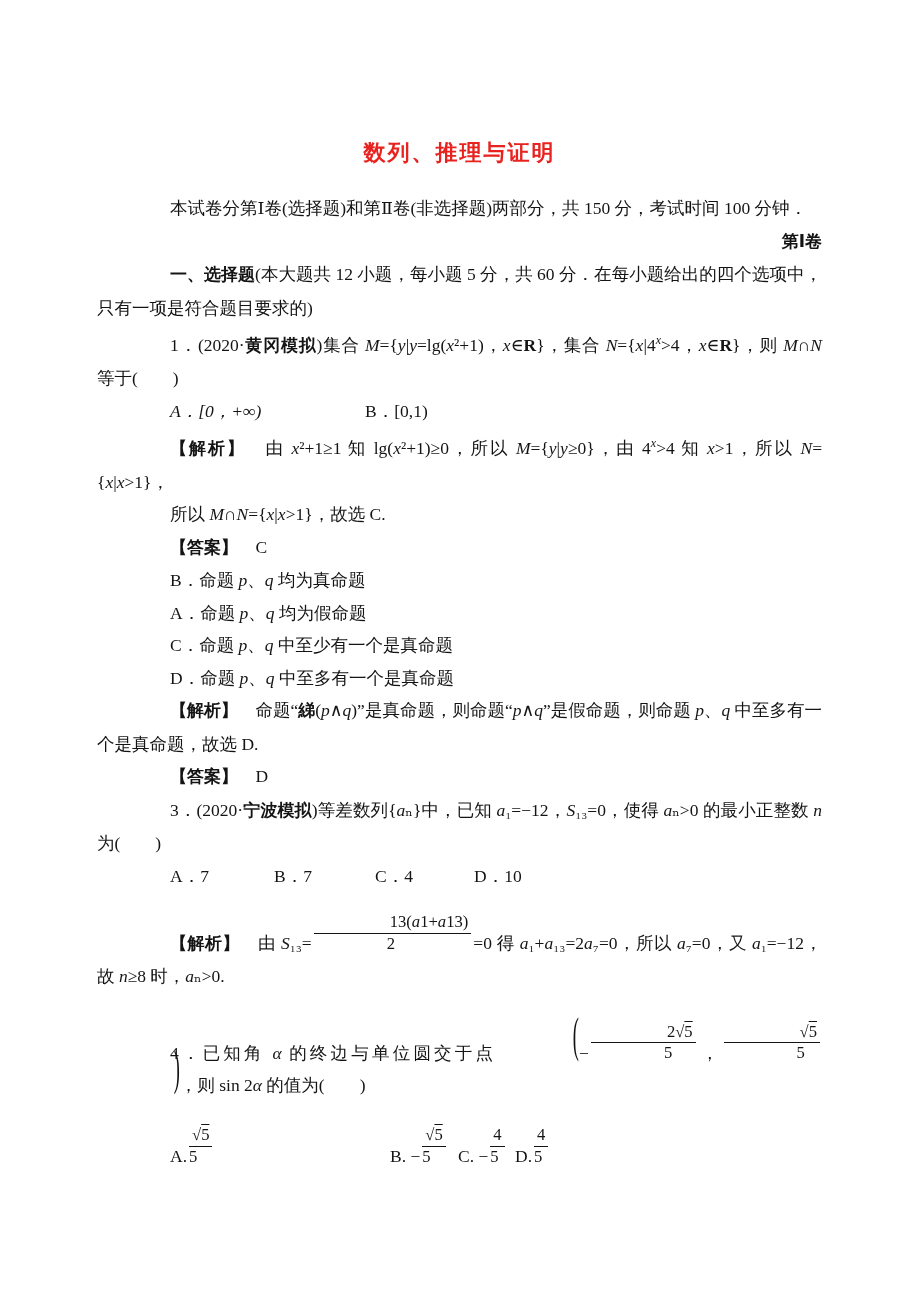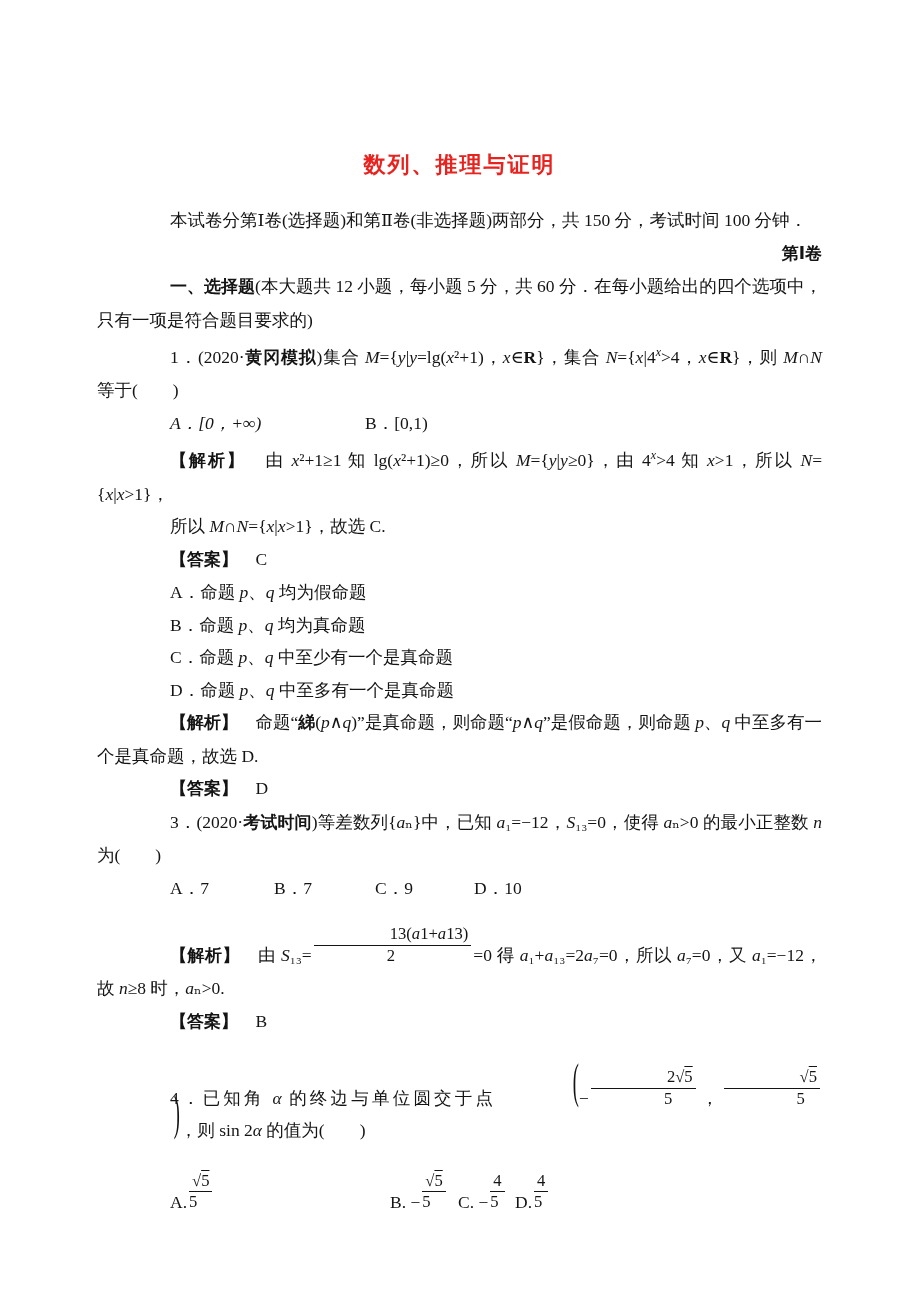--- a/index.html
+++ b/index.html
@@ -5,21 +5,21 @@
   html,body{margin:0;padding:0;background:#ffffff;}
   .page{
     position:relative;
     width:920px;height:1302px;
     background:#ffffff;
     font-family:"Liberation Serif","DejaVu Serif",serif;
     font-size:17.5px;color:#141414;
     overflow:hidden;
   }
   .content{
-    position:absolute;left:97px;top:148px;width:725px;
+    position:absolute;left:97px;top:136px;width:725px;
     text-align:justify;
   }
   .title{
     text-align:center;
     font-family:"Liberation Sans","DejaVu Sans",sans-serif;
     font-weight:700;font-size:22px;letter-spacing:2px;
     line-height:34px;margin-bottom:22px;
   }
   .p{line-height:32.5px;margin:0;}
   .indent{text-indent:73px;}
@@ -55,26 +55,25 @@
   <div class="content" id="doc">
     <div class="title" style="color: rgb(232, 35, 31);">数列、推理与证明</div>
   <div class="p indent">本试卷分第Ⅰ卷(选择题)和第Ⅱ卷(非选择题)两部分，共 150 分，考试时间 100 分钟．</div>
       <div class="p center"><span class="b">第Ⅰ卷</span></div>
       <div class="p indent"><span class="b">一、选择题</span>(本大题共 12 小题，每小题 5 分，共 60 分．在每小题给出的四个选项中，只有一项是符合题目要求的)</div>
       <div class="p indent">1．(2020·<span class="b">黄冈模拟</span>)集合 <span class="i">M</span>={<span class="i">y</span>|<span class="i">y</span>=lg(<span class="i">x</span>²+1)，<span class="i">x</span>∈<span class="br">R</span>}，集合 <span class="i">N</span>={<span class="i">x</span>|4<sup class="i">x</sup>&gt;4，<span class="i">x</span>∈<span class="br">R</span>}，则 <span class="i">M</span>∩<span class="i">N</span> 等于(　　)</div>
       <div class="p opts"><span class="col" style="width: 195px; font-style: italic;">A．[0，+∞)</span><span class="col">B．[0,1)</span></div>
       <div class="p indent"><span class="b">【解析】</span>　由 <span class="i">x</span>²+1≥1 知 lg(<span class="i">x</span>²+1)≥0，所以 <span class="i">M</span>={<span class="i">y</span>|<span class="i">y</span>≥0}，由 4<sup class="i">x</sup>&gt;4 知 <span class="i">x</span>&gt;1，所以 <span class="i">N</span>={<span class="i">x</span>|<span class="i">x</span>&gt;1}，</div>
       <div class="p indent">所以 <span class="i">M</span>∩<span class="i">N</span>={<span class="i">x</span>|<span class="i">x</span>&gt;1}，故选 C.</div>
       <div class="p indent"><span class="b">【答案】</span>　C</div>
+      <div class="p indent">B．命题 <span class="i">p</span>、<span class="i">q</span> 均为真命题</div>
       <div class="p indent">A．命题 <span class="i">p</span>、<span class="i">q</span> 均为假命题</div>
-      <div class="p indent">B．命题 <span class="i">p</span>、<span class="i">q</span> 均为真命题</div>
       <div class="p indent">C．命题 <span class="i">p</span>、<span class="i">q</span> 中至少有一个是真命题</div>
       <div class="p indent">D．命题 <span class="i">p</span>、<span class="i">q</span> 中至多有一个是真命题</div>
       <div class="p indent"><span class="b">【解析】</span>　命题“<span class="b">綈</span>(<span class="i">p</span>∧<span class="i">q</span>)”是真命题，则命题“<span class="i">p</span>∧<span class="i">q</span>”是假命题，则命题 <span class="i">p</span>、<span class="i">q</span> 中至多有一个是真命题，故选 D.</div>
       <div class="p indent"><span class="b">【答案】</span>　D</div>
-      <div class="p indent">3．(2020·<span class="b">考试时间</span>)等差数列{<span class="i">a</span>ₙ}中，已知 <span class="i">a</span>₁=−12，<span class="i">S</span>₁₃=0，使得 <span class="i">a</span>ₙ&gt;0 的最小正整数 <span class="i">n</span> 为(　　)</div>
-      <div class="p opts"><span class="col" style="width: 104px;">A．7</span><span class="col" style="width: 101px;">B．7</span><span class="col" style="width: 99px;">C．9</span><span class="col">D．10</span></div>
+      <div class="p indent">3．(2020·<span class="b">宁波模拟</span>)等差数列{<span class="i">a</span>ₙ}中，已知 <span class="i">a</span>₁=−12，<span class="i">S</span>₁₃=0，使得 <span class="i">a</span>ₙ&gt;0 的最小正整数 <span class="i">n</span> 为(　　)</div>
+      <div class="p opts"><span class="col" style="width: 104px;">A．7</span><span class="col" style="width: 101px;">B．7</span><span class="col" style="width: 99px;">C．4</span><span class="col">D．10</span></div>
       <div class="p indent tall21"><span class="b">【解析】</span>　由 <span class="i">S</span>₁₃=<span class="frac"><span class="num">13(<span class="i">a</span>1+<span class="i">a</span>13)</span><span class="den">2</span></span>=0 得 <span class="i">a</span>₁+<span class="i">a</span>₁₃=2<span class="i">a</span>₇=0，所以 <span class="i">a</span>₇=0，又 <span class="i">a</span>₁=−12，故 <span class="i">n</span>≥8 时，<span class="i">a</span>ₙ&gt;0.</div>
-      <div class="p indent"><span class="b">【答案】</span>　B</div>
       <div class="p indent tall30">4．已知角 <span class="i">α</span> 的终边与单位圆交于点<span class="bigp">(</span>−<span class="frac"><span class="num">2<span class="sqrt"><span>√</span><span class="rb">5</span></span></span><span class="den">5</span></span>，<span class="frac"><span class="num"><span class="sqrt"><span>√</span><span class="rb">5</span></span></span><span class="den">5</span></span><span class="bigp">)</span>，则 sin 2<span class="i">α</span> 的值为(　　)</div>
       <div class="p tall25 opts"><span class="col" style="width: 220px;">A.<span class="frac"><span class="num"><span class="sqrt"><span>√</span><span class="rb">5</span></span></span><span class="den">5</span></span></span><span class="col" style="width: 68px;">B. −<span class="frac"><span class="num"><span class="sqrt"><span>√</span><span class="rb">5</span></span></span><span class="den">5</span></span></span><span class="col" style="width: 57px;">C. −<span class="frac"><span class="num">4</span><span class="den">5</span></span></span><span class="col">D.<span class="frac"><span class="num">4</span><span class="den">5</span></span></span></div>
     </div>
 </div>
 
 </body></html>

